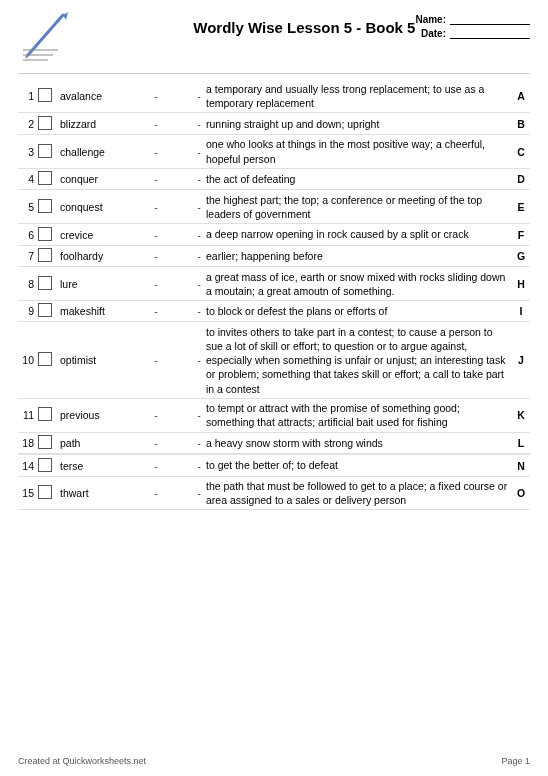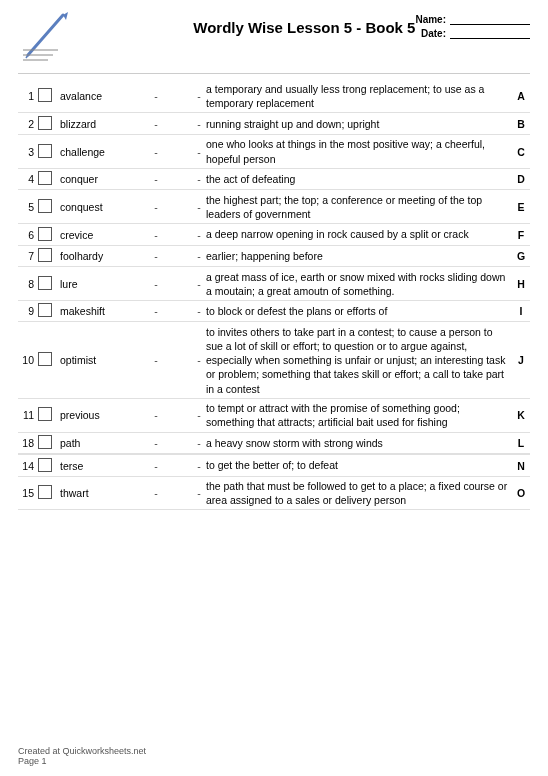--- a/index.html
+++ b/index.html
@@ -145,21 +145,20 @@
     }
     .footer {
       position: absolute;
       bottom: 10px;
       left: 18px;
       right: 18px;
       display: flex;
       justify-content: space-between;
       font-size: 9px;
       color: #555;
-      flex-direction: column;
     }
   </style>
 </head>
 <body>
 
 <div class="page">
   <div class="header">
     <div class="header-logo">
       <svg viewBox="0 0 60 55" xmlns="http://www.w3.org/2000/svg">
 

